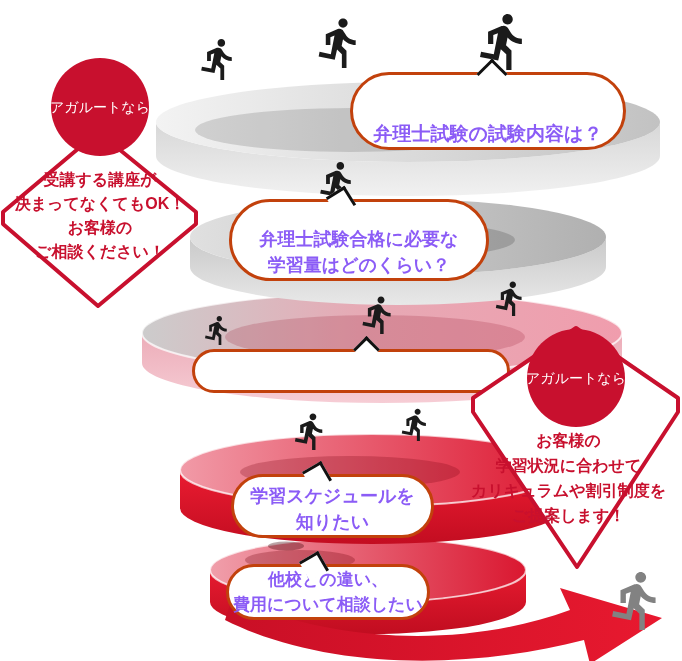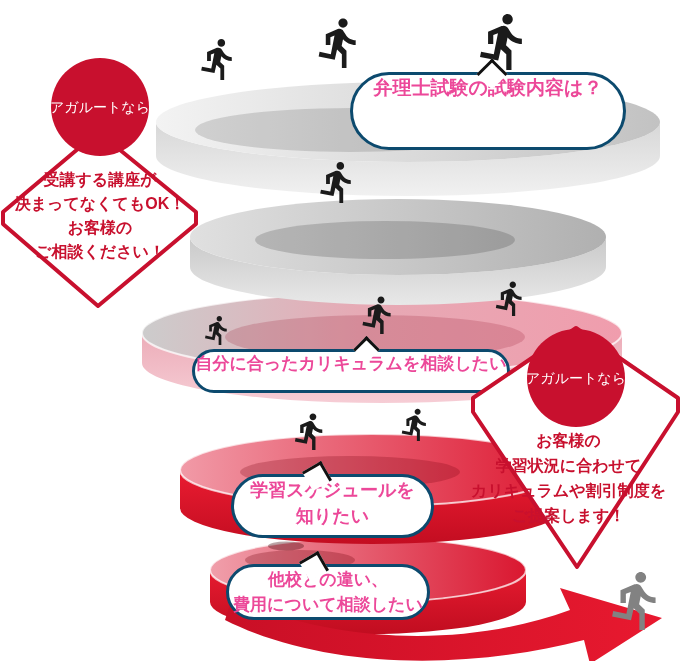--- a/index.html
+++ b/index.html
@@ -2,23 +2,23 @@
 <html><head>
 <meta charset="utf-8">
 <style>
   html,body{margin:0;padding:0;background:#fff;}
   #stage{
     position:relative;width:682px;height:661px;overflow:hidden;background:#ffffff;
     font-family:"Liberation Sans",sans-serif;
   }
   #ramp-svg{position:absolute;left:0;top:0;z-index:1;}
   .bubble{
-    position:absolute;background:#fff;border:3px solid #0c4a6e;
-    display:flex;align-items:flex-start;justify-content:center;
-    text-align:center;font-weight:bold;color:#ec4899;z-index:5;box-sizing:border-box;
+    position:absolute;background:#fff;border:3px solid #c2410c;
+    display:flex;align-items:flex-end;justify-content:center;
+    text-align:center;font-weight:bold;color:#8b5cf6;z-index:5;box-sizing:border-box;
   }
   .bubble-text{white-space:pre-line;}
   .tail{
     position:absolute;width:19px;height:19px;background:#fff;
     border-top:3px solid #111;border-left:3px solid #111;
     transform:rotate(45deg);top:-12px;
   }
   .callout{position:absolute;z-index:6;}
   .callout svg{position:absolute;left:0;top:0;}
   .badge-label{
@@ -130,24 +130,28 @@
       <use href="#walker" transform="translate(397.4,406.5) scale(1.5)"></use>
     </g>
     <use href="#walker" fill="#828282" transform="translate(604.3,567.9) scale(2.7)"></use>
   </svg>
 
   <div class="bubble" style="left:350px;top:72px;width:276px;height:78px;font-size:19px;border-radius:40px;">
     <span class="tail" style="left:128px;"></span>
     <span class="bubble-text">弁理士試験の試験内容は？</span>
   </div>
 
+  <div class="bubble" style="left:229px;top:199px;width:260px;height:82px;font-size:18px;line-height:26px;border-radius:42px;">
+    <span class="tail" style="left:98px;transform:rotate(58deg);"></span>
+    <span class="bubble-text">弁理士試験合格に必要な
+学習量はどのくらい？</span>
+  </div>
 
   <div class="bubble" style="left:192px;top:349px;width:318px;height:44px;font-size:17px;border-radius:23px;">
     <span class="tail" style="left:162px;width:16px;height:16px;"></span>
-    <span class="bubble-text">自分に合ったカリキュラムを相談したい</span>
   </div>
 
   <div class="bubble" style="left:231px;top:461px;width:203px;height:64px;font-size:18px;line-height:26px;border-radius:33px;margin-top:13px;">
     <span class="tail" style="left:72px;transform:rotate(60deg);"></span>
     <span class="bubble-text">学習スケジュールを
 知りたい</span>
   </div>
 
   <div class="bubble" style="left:226px;top:564px;width:204px;height:56px;font-size:17px;line-height:25px;border-radius:32px;">
     <span class="tail" style="left:74px;transform:rotate(60deg);"></span>

